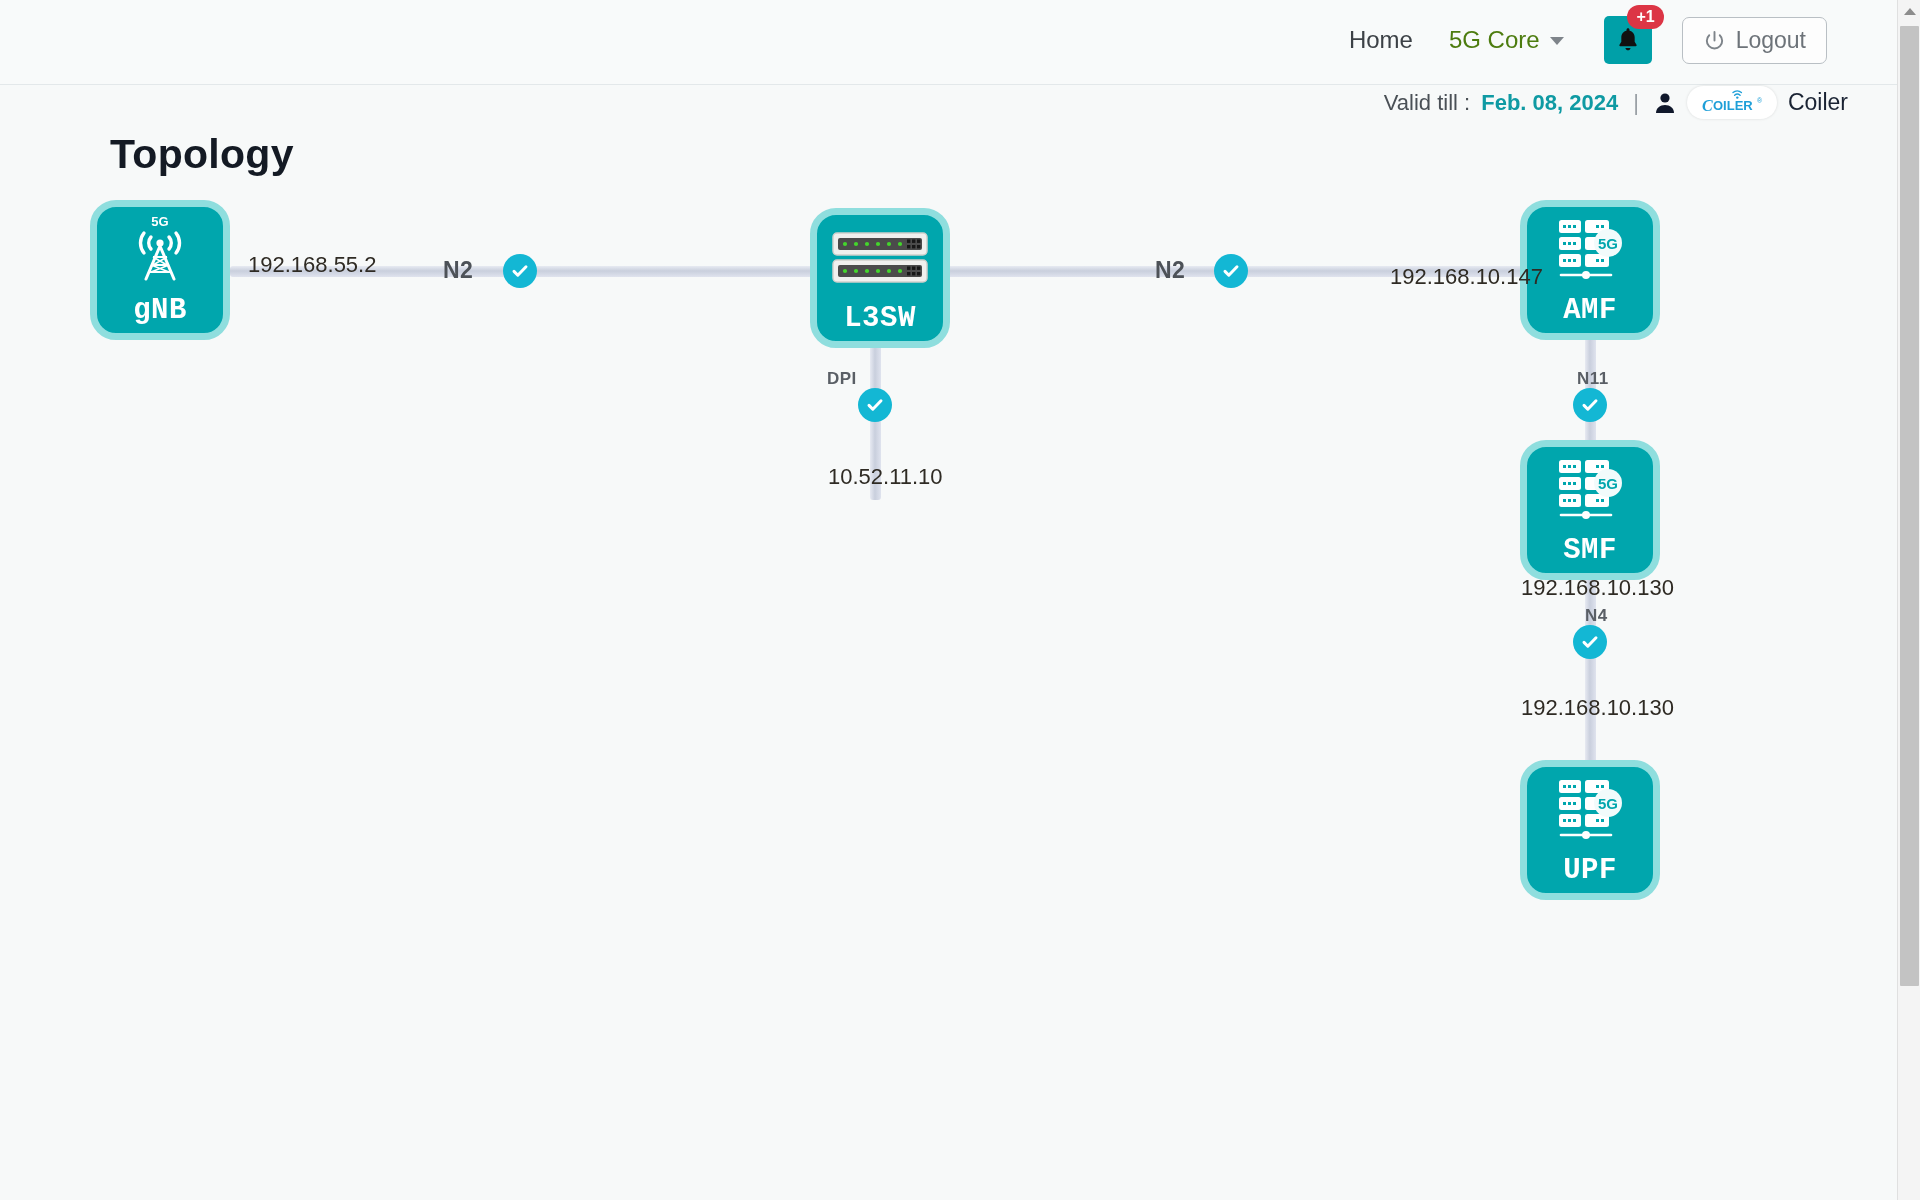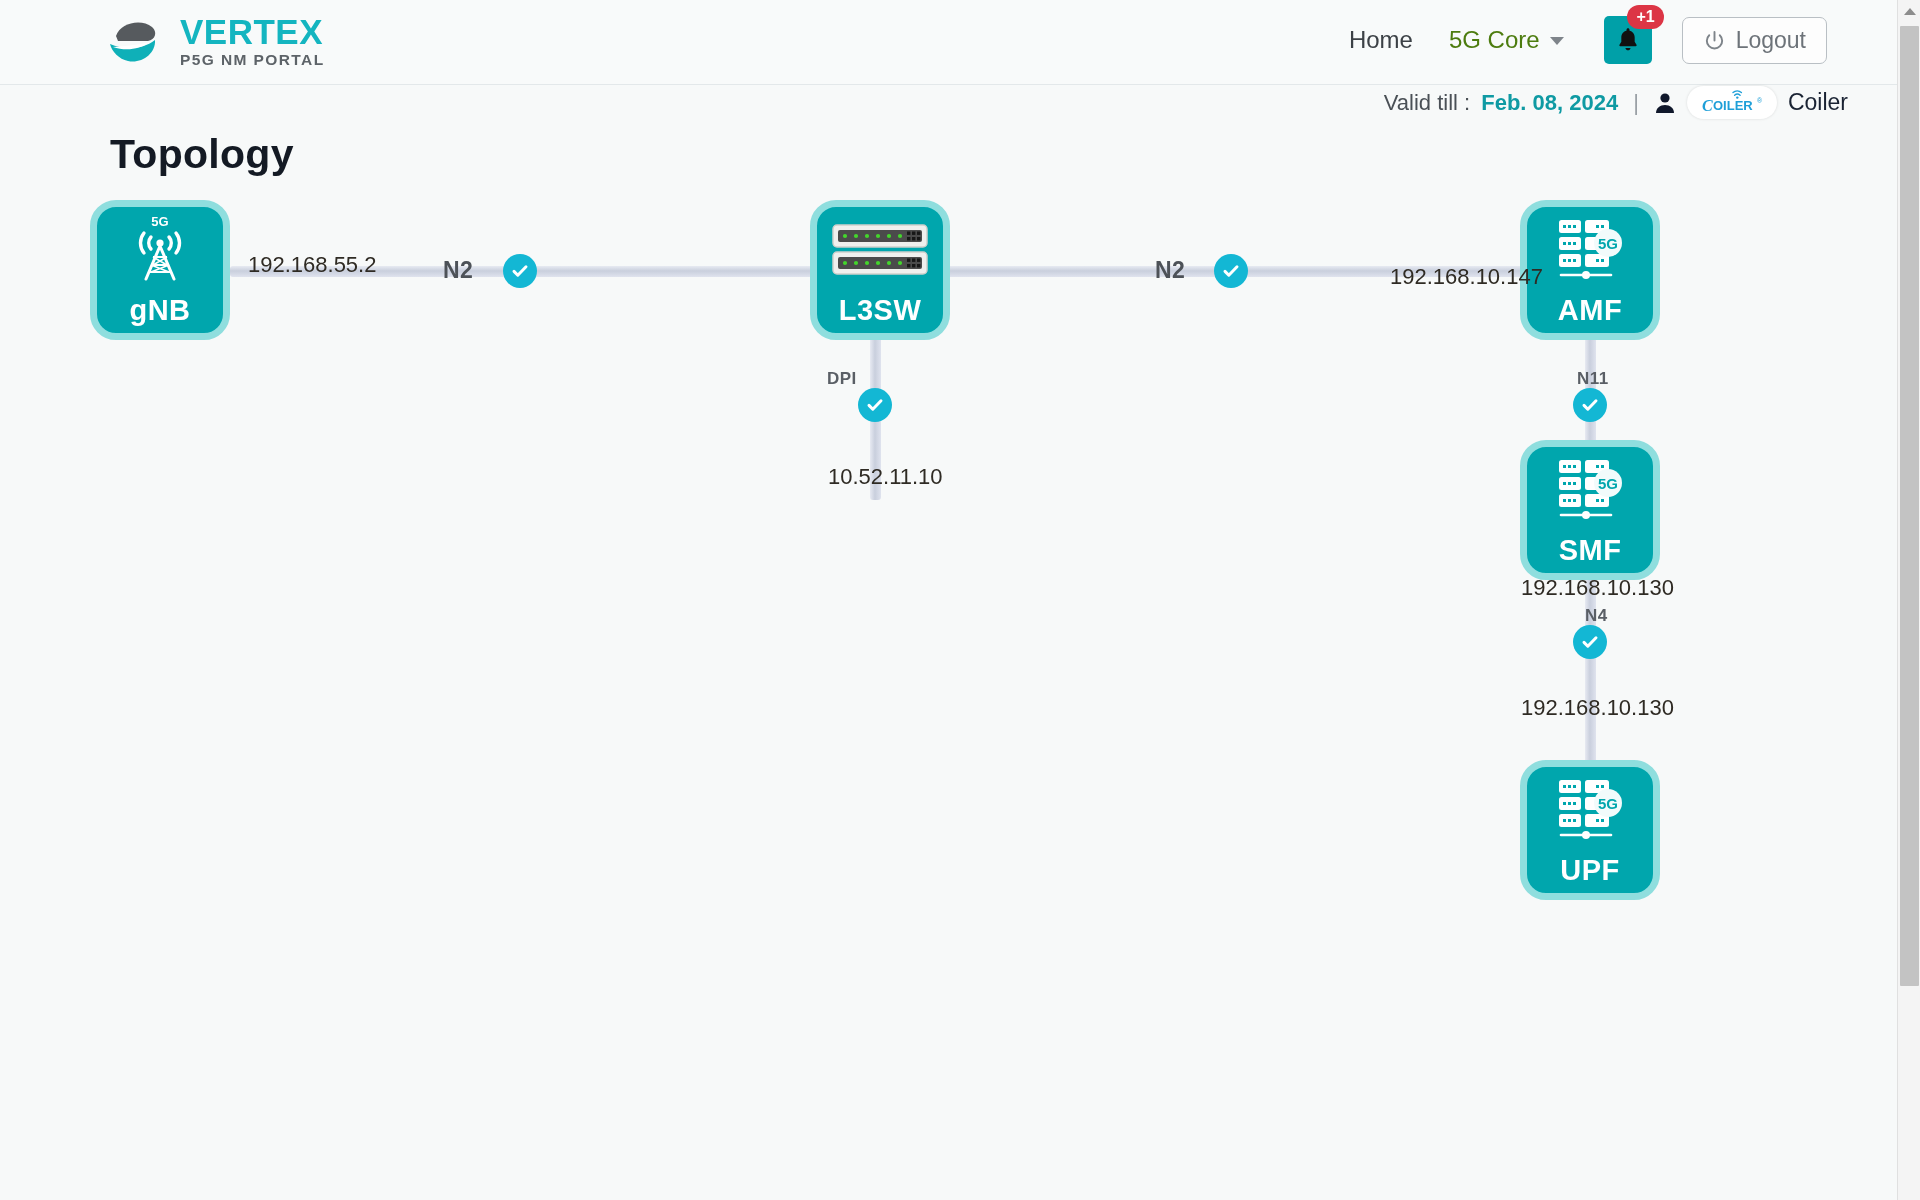--- a/index.html
+++ b/index.html
@@ -112,21 +112,21 @@
     border: 7px solid #8fdede;
     display: flex; flex-direction: column;
     align-items: center; justify-content: flex-end;
     padding-bottom: 6px;
     cursor: pointer;
     z-index: 3;
   }
   .node svg { display: block; }
   .node-label {
     color: #ffffff; font-size: 29px; font-weight: 700;
-    letter-spacing: .5px; margin-top: 2px;
+    letter-spacing: .5px; margin-top: 2px; font-family: Liberation Mono, monospace;
   }
   .node-icon { flex: 1; display:flex; align-items:center; justify-content:center; }
 
   .link-h {
     position: absolute; height: 11px;
     background: linear-gradient(180deg,#e7eaf2 0%,#c9cfdd 45%,#dfe3ee 100%);
     border-radius: 3px; z-index: 1;
   }
   .link-v {
     position: absolute; width: 11px;
@@ -188,31 +188,20 @@
     background: #c3c3c3; border-radius: 1px;
   }
 </style>
 </head>
 <body>
 
 <div id="app">
 
   <div class="navbar">
 
-    <div class="brand">
-      <svg class="brand-mark" viewBox="0 0 62 50">
-        <path d="M8 20 C12 7, 33 2, 44 11 C50 16, 47 24, 40 25 L10 25 Z" fill="#565a5e"></path>
-        <path d="M2 28 C16 34, 34 34, 47 24 C48 38, 33 48, 20 45 C11 43, 4 36, 2 28 Z" fill="#0fb0b8"></path>
-        <path d="M5 31 C18 30, 30 29, 42 26 C31 34, 17 35, 5 31 Z" fill="#ffffff"></path>
-      </svg>
-      <div class="brand-text">
-        <span class="brand-title">VERTEX</span>
-        <span class="brand-sub">P5G NM PORTAL</span>
-      </div>
-    </div>
 
     <div class="nav-right">
       <span class="nav-link">Home</span>
       <span class="nav-link muted">
         <span>5G Core</span><i class="caret"></i>
       </span>
 
       <div class="bell-wrap">
         <button class="bell-btn">
           <svg width="26" height="28" viewBox="0 0 24 26">
@@ -312,21 +301,21 @@
           <path d="M45 24a9 9 0 0 1 0 12" stroke="#fff" stroke-width="3.4" fill="none" stroke-linecap="round"></path>
           <circle cx="36" cy="30" r="3.6" fill="#fff"></circle>
           <path d="M36 33 L22 66 M36 33 L50 66" stroke="#fff" stroke-width="3" fill="none" stroke-linecap="round"></path>
           <path d="M29 44h14 M27 52h18 M24.5 59h23" stroke="#fff" stroke-width="2" fill="none"></path>
           <path d="M29 44l14 8 M43 44l-14 8 M27 52l18 7 M45 52l-18 7" stroke="#fff" stroke-width="1.5" fill="none"></path>
         </svg>
       </div>
       <div class="node-label">gNB</div>
     </div>
 
-    <div class="node" style="left:810px; top:0px;">
+    <div class="node" style="left:810px; top:8px;">
       <div class="node-icon">
         <svg width="98" height="62" viewBox="0 0 98 62">
           <rect x="2" y="6" width="94" height="22" rx="4" fill="#f0f0ee" stroke="#cfcfcb" stroke-width="1.5"></rect>
           <rect x="7" y="11" width="84" height="12" rx="2" fill="#4b4b4b"></rect>
           <circle cx="14" cy="17" r="2.1" fill="#44d62c"></circle>
             <circle cx="25" cy="17" r="2.1" fill="#44d62c"></circle>
           <circle cx="36" cy="17" r="2.1" fill="#44d62c"></circle>
             <circle cx="47" cy="17" r="2.1" fill="#44d62c"></circle>
           <circle cx="58" cy="17" r="2.1" fill="#44d62c"></circle>
             <circle cx="69" cy="17" r="2.1" fill="#44d62c"></circle>

